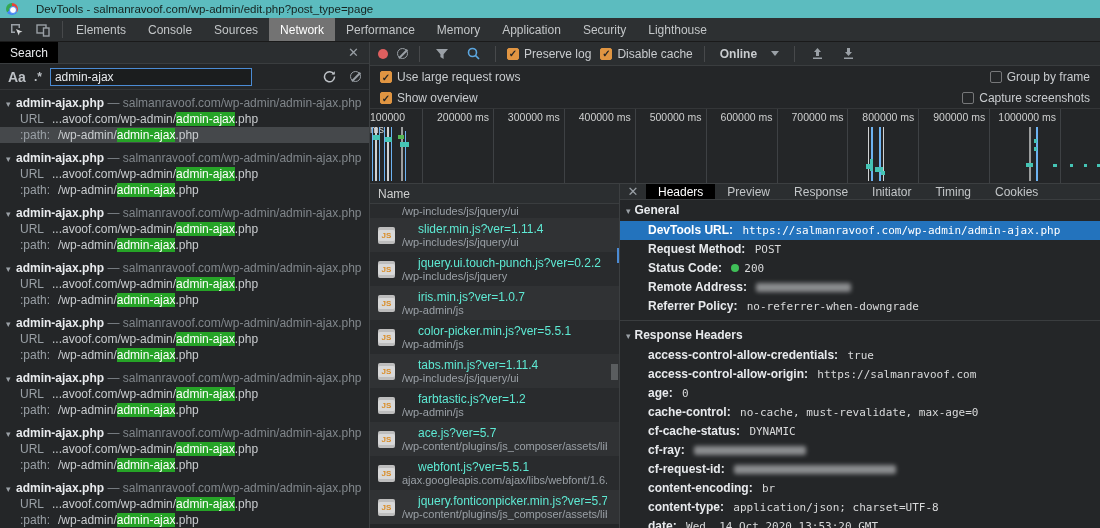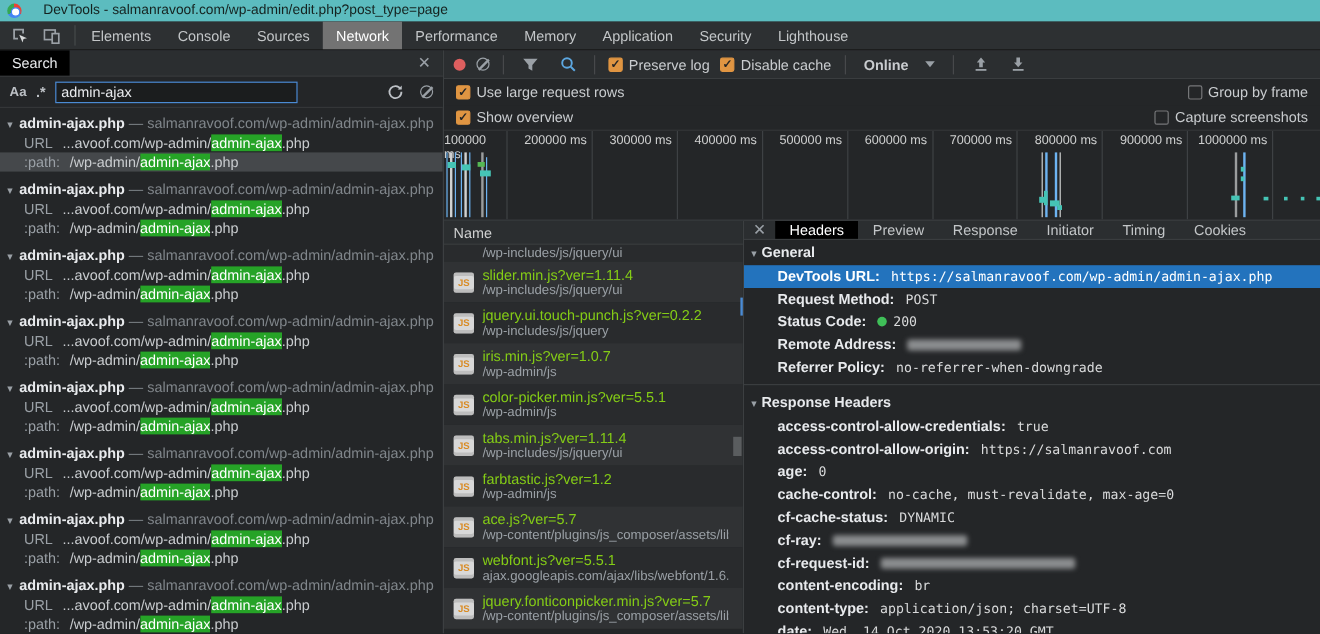--- a/index.html
+++ b/index.html
@@ -28,21 +28,21 @@
   
   .main { display:flex; height:486px; }
   .left-panel { width:370px; border-right:1px solid #3c3f41; display:flex; flex-direction:column; background:#242628; }
   .right-col { width:730px; display:flex; flex-direction:column; }
 
   
   .search-header { height:22px; background:#2b2e30; display:flex; align-items:center; border-bottom:1px solid #3a3d3f; }
   .search-tab { background:#000; color:#e8eaed; height:100%; display:flex; align-items:center; padding:0 10px; }
   .search-close { margin-left:auto; padding:0 10px; color:#9aa0a6; cursor:pointer; font-size:13px; }
   .search-toolbar { height:26px; display:flex; align-items:center; gap:8px; padding:0 8px; background:#242628; border-bottom:1px solid #343638; }
-  .toggle { color:#bdc1c6; font-weight:bold; font-size:11px; cursor:pointer; }
+  .toggle { color:#bdc1c6; font-weight:bold; font-size:14px; cursor:pointer; }
   .toggle.regex { font-size:12px; }
   .search-input { flex:0 0 202px; height:18px; background:#1b1d1e; border:1px solid #4b8bd4; color:#e8eaed;
      font-size:12px; padding:0 4px; outline:none; font-family:"Liberation Sans", sans-serif; }
   .search-actions { margin-left:auto; display:flex; gap:10px; align-items:center; }
   .search-results { flex:1; overflow:hidden; padding-top:5px; }
   .result-group { margin-bottom:7px; }
   .rg-line { height:16px; line-height:16px; white-space:nowrap; padding-left:6px; }
   .rg-head .tri { color:#9aa0a6; font-size:9px; margin-right:3px; }
   .rg-file { color:#e8eaed; font-weight:bold; }
   .rg-domain { color:#80868b; }
@@ -76,21 +76,21 @@
   .request-list { width:250px; border-right:1px solid #3c3f41; display:flex; flex-direction:column; position:relative; background:#242628; }
   .name-header { height:20px; line-height:20px; padding-left:8px; color:#cfd0d0; background:#2b2e30; border-bottom:1px solid #3a3d3f; }
   .req-rows { flex:1; overflow:hidden; }
   .req-row { height:34px; display:flex; align-items:center; gap:7px; padding:0 12px 0 8px; cursor:pointer; }
   .req-row.odd { background:#303234; } .req-row.even { background:#292b2d; }
   .req-row.partial { height:14px; }
   .js-badge { width:17px; height:17px; background:#d8d8d8; border-radius:2px; color:#d98c26; font-weight:bold;
       font-size:8px; display:flex; align-items:center; justify-content:center; flex:none;
       box-shadow:inset 0 3px 0 rgba(0,0,0,.12), inset 0 -3px 0 rgba(0,0,0,.12); }
   .req-text { overflow:hidden; }
-  .req-name { color:#84cc16; white-space:nowrap; overflow:hidden; }
+  .req-name { color:#5eead4; white-space:nowrap; overflow:hidden;margin-left:16px; }
   .req-path { color:#9aa0a6; font-size:11px; white-space:nowrap; overflow:hidden; }
   .list-scrollbar { position:absolute; right:0; top:20px; bottom:0; width:9px; }
   .scroll-thumb { position:absolute; right:1px; top:160px; width:7px; height:16px; background:#5a5d5f; }
   .scroll-mark { position:absolute; right:0; top:44px; width:2px; height:15px; background:#4b8bd4; }
 
   
   .headers-panel { flex:1; display:flex; flex-direction:column; background:#242628; overflow:hidden; }
   .detail-tabs { height:22px; background:#2b2e30; border-bottom:1px solid #3a3d3f; display:flex; align-items:stretch; }
   .detail-close { width:26px; display:flex; align-items:center; justify-content:center; color:#9aa0a6; cursor:pointer; font-size:13px; }
   .detail-tab { padding:0 12px; display:flex; align-items:center; color:#c3c6c8; cursor:pointer; }

